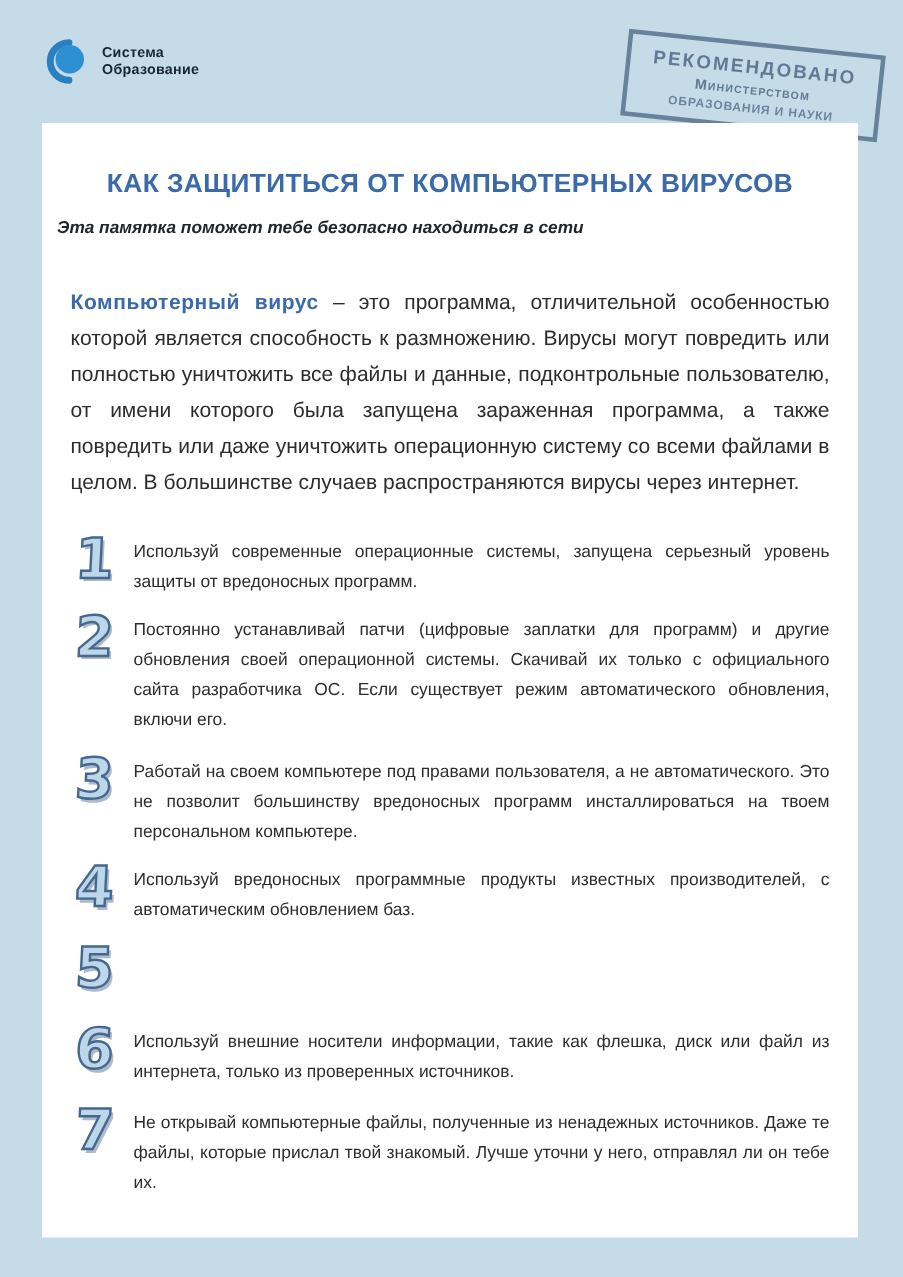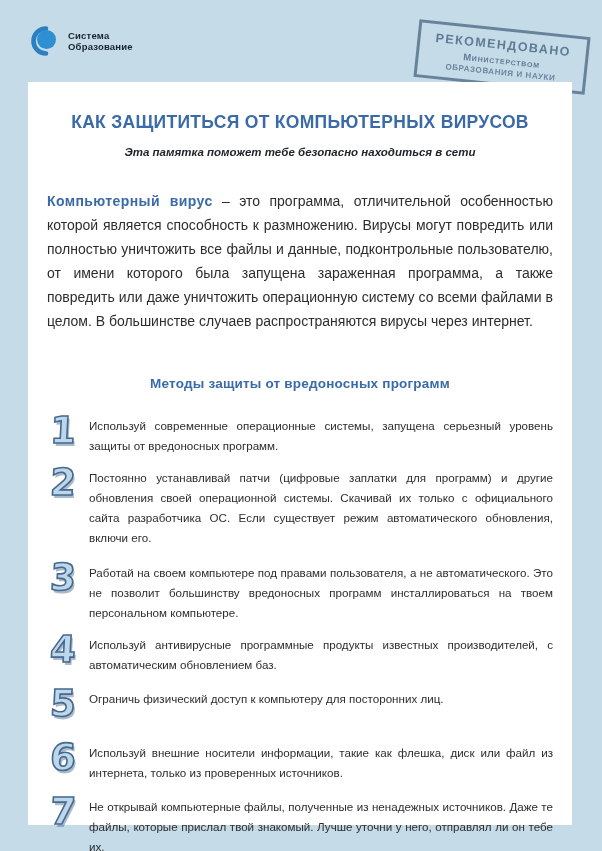--- a/index.html
+++ b/index.html
@@ -41,21 +41,20 @@
   }
   .doc-title {
     margin: 30px 10px 0 10px;
     text-align: center;
     color: #3a6aa8;
     font-size: 17.5px; font-weight: bold;
     letter-spacing: 0.3px;
   }
   .doc-subtitle {
     margin: 13px 10px 0 10px;
-    text-align: center;
     color: #20262b;
     font-size: 11.5px; font-weight: bold; font-style: italic;
   }
   .intro {
     margin: 31px 19px 0 19px;
     font-size: 14px;
     line-height: 24px;
     color: #2d2d2d;
     text-align: justify;
     font-weight: 500;
@@ -127,47 +126,45 @@
   <div class="stamp-line3">образования и науки</div>
 </div>
 
 <div class="card">
 
   <div class="doc-title">КАК ЗАЩИТИТЬСЯ ОТ КОМПЬЮТЕРНЫХ ВИРУСОВ</div>
   <div class="doc-subtitle">Эта памятка поможет тебе безопасно находиться в сети</div>
 
   <p class="intro"><span class="intro-lead">Компьютерный вирус</span><span> – это программа, отличительной особенностью которой является способность к размножению. Вирусы могут повредить или полностью уничтожить все файлы и данные, подконтрольные пользователю, от имени которого была запущена зараженная программа, а также повредить или даже уничтожить операционную систему со всеми файлами в целом. В большинстве случаев распространяются вирусы через интернет.</span></p>
 
-  <div class="section-heading">Методы защиты от вредоносных программ</div>
 
   <div class="list">
 
     <div class="item m1">
       <div class="num">1</div>
       <div class="item-text">Используй современные операционные системы, запущена серьезный уровень защиты от вредоносных программ.</div>
     </div>
 
     <div class="item m2">
       <div class="num">2</div>
       <div class="item-text">Постоянно устанавливай патчи (цифровые заплатки для программ) и другие обновления своей операционной системы. Скачивай их только с официального сайта разработчика ОС. Если существует режим автоматического обновления, включи его.</div>
     </div>
 
     <div class="item m3">
       <div class="num">3</div>
       <div class="item-text">Работай на своем компьютере под правами пользователя, а не автоматического. Это не позволит большинству вредоносных программ инсталлироваться на твоем персональном компьютере.</div>
     </div>
 
     <div class="item m4">
       <div class="num">4</div>
-      <div class="item-text">Используй антивирусные программные продукты известных производителей, с автоматическим обновлением баз.</div>
+      <div class="item-text">Используй вредоносных программные продукты известных производителей, с автоматическим обновлением баз.</div>
     </div>
 
     <div class="item m5">
       <div class="num">5</div>
-      <div class="item-text">Ограничь физический доступ к компьютеру для посторонних лиц.</div>
     </div>
 
     <div class="item m6">
       <div class="num">6</div>
       <div class="item-text">Используй внешние носители информации, такие как флешка, диск или файл из интернета, только из проверенных источников.</div>
     </div>
 
     <div class="item">
       <div class="num">7</div>
       <div class="item-text">Не открывай компьютерные файлы, полученные из ненадежных источников. Даже те файлы, которые прислал твой знакомый. Лучше уточни у него, отправлял ли он тебе их.</div>

